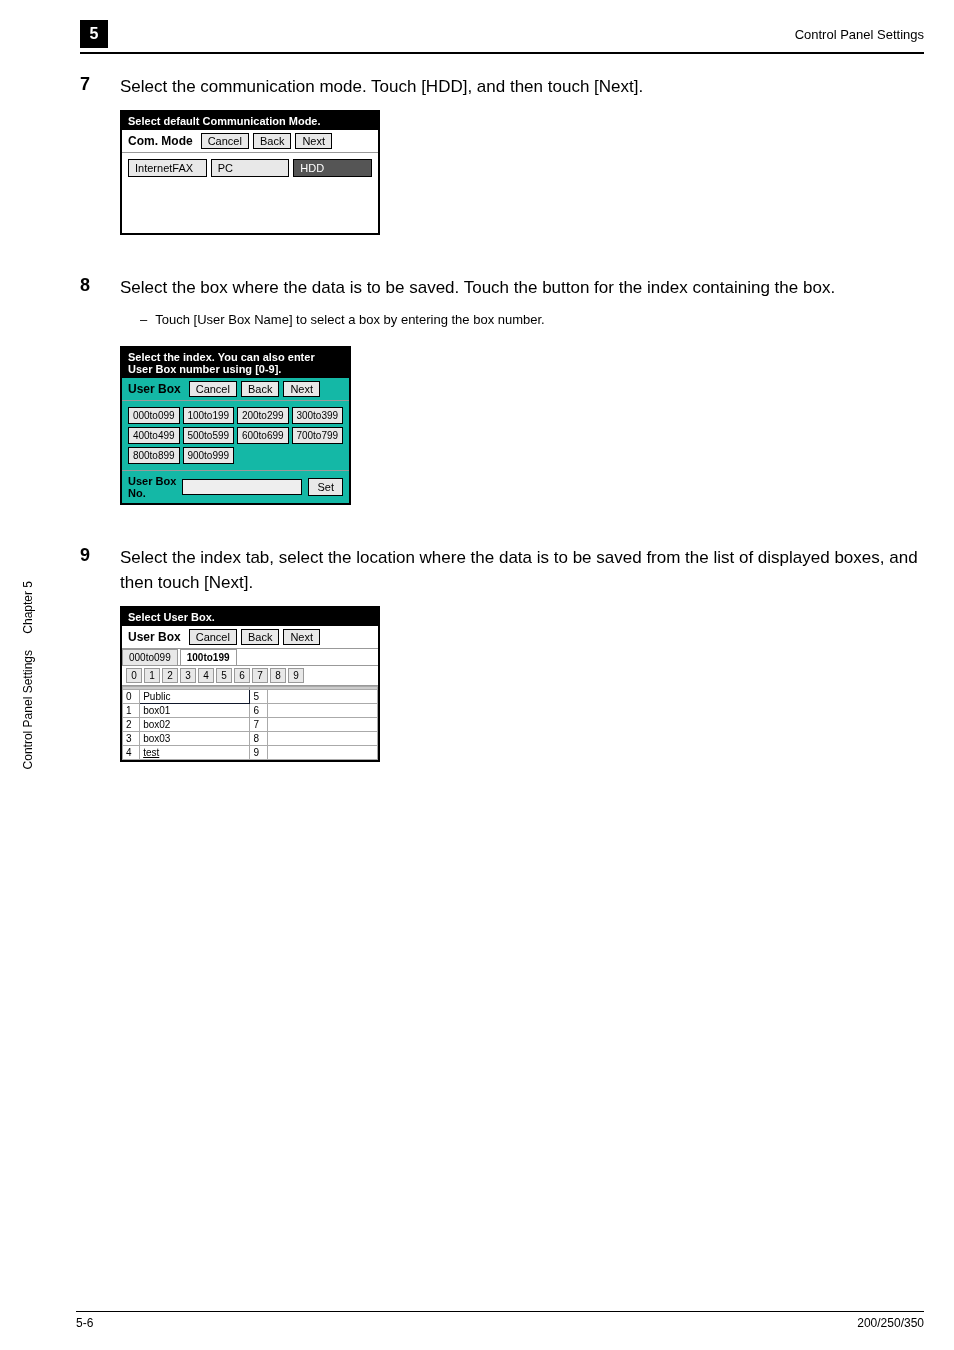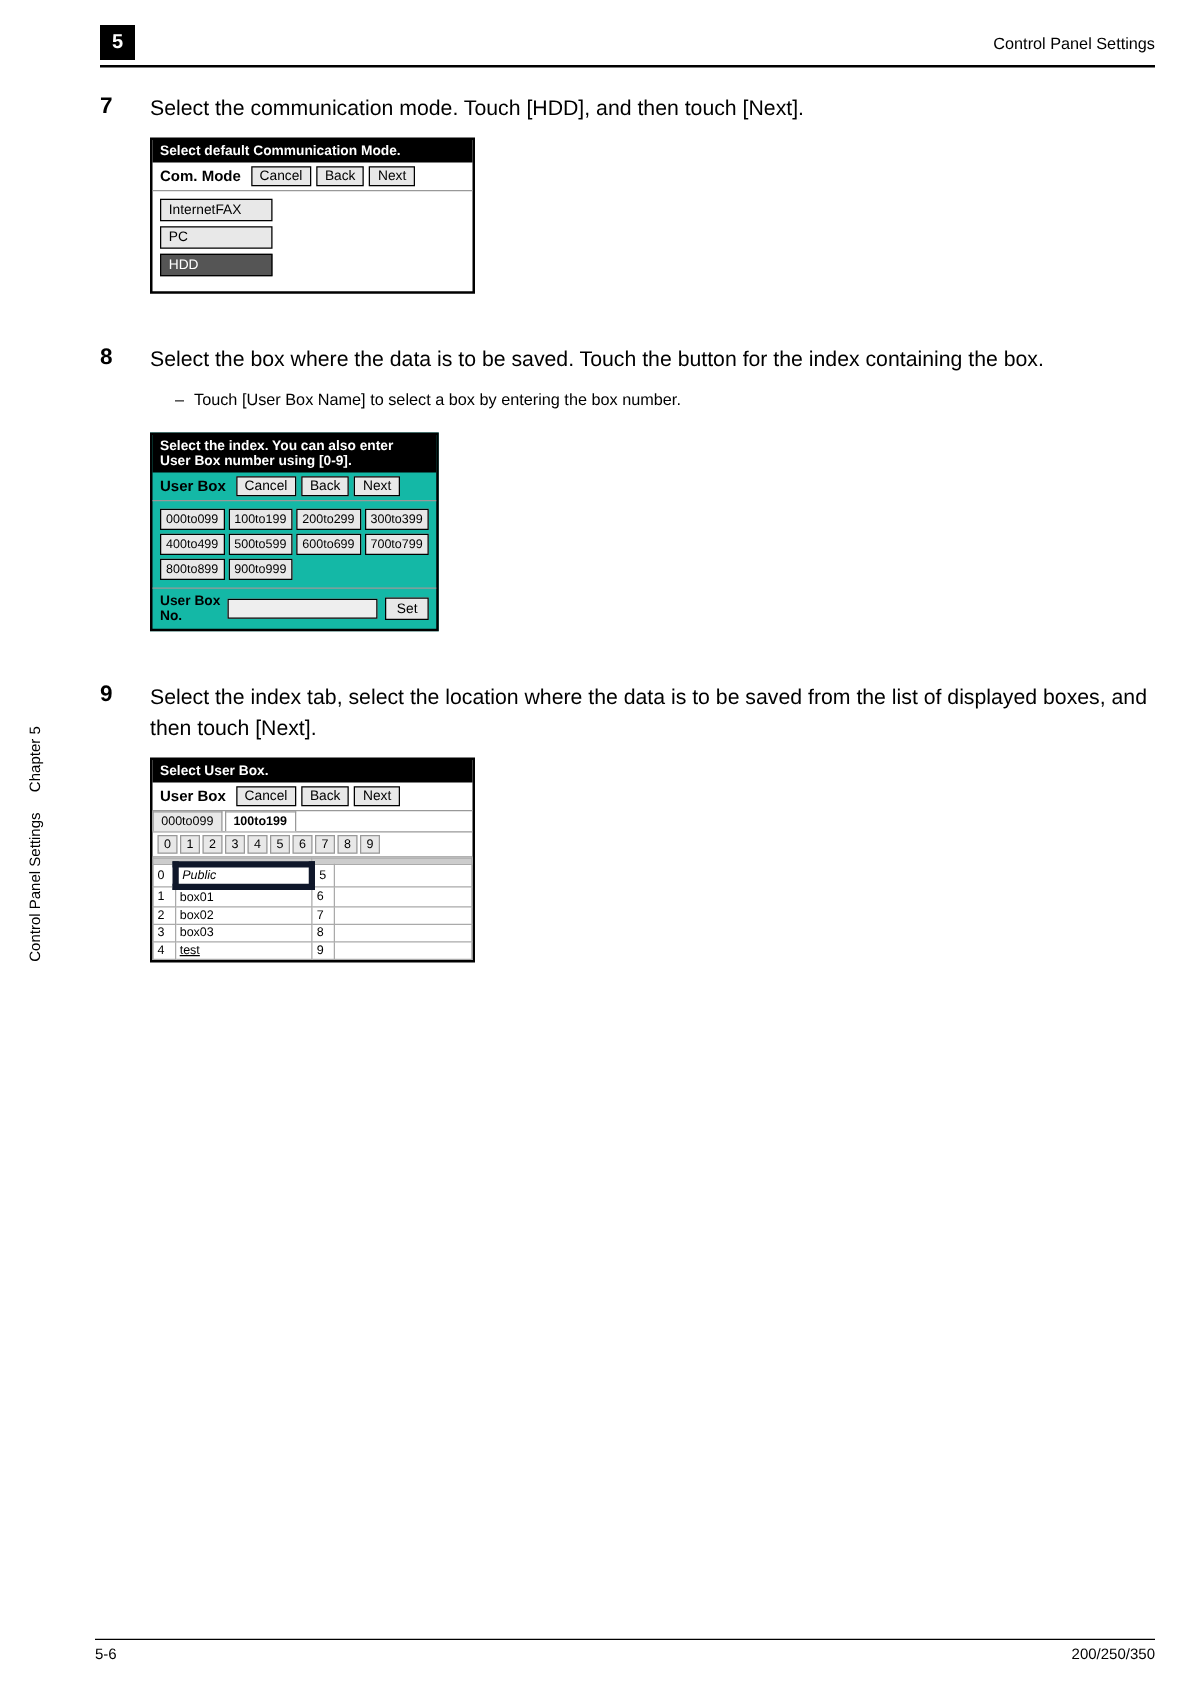--- a/index.html
+++ b/index.html
@@ -121,21 +121,21 @@
       font-size: 11px;
       padding: 1px 6px;
       cursor: pointer;
     }
     .dialog-body {
       padding: 6px;
       min-height: 80px;
     }
     .dialog-body-items {
       display: flex;
-      flex-direction: column;
+      flex-direction: row;
       gap: 4px;
     }
     .mode-btn {
       border: 1px solid #000;
       background: #e8e8e8;
       font-size: 11px;
       padding: 2px 6px;
       display: inline-block;
       width: 90px;
     }
@@ -396,21 +396,21 @@
         <table class="box-table">
           <thead>
             <tr>
               <th colspan="2"></th>
               <th colspan="2"></th>
             </tr>
           </thead>
           <tbody id="box-table-body">
           <tr>
       <td style="width:14px;border:1px solid #aaa;padding:1px 3px;font-size:10px;">0</td>
-      <td style="border:5px solid #0f172a;padding:1px 3px;font-size:10px;width:90px;font-style:italic;">Public</td>
+      <td style="border:1px solid #0f172a;padding:1px 3px;font-size:10px;width:90px;">Public</td>
       <td style="width:14px;border:1px solid #aaa;padding:1px 3px;font-size:10px;">5</td>
       <td style="border:1px solid #aaa;padding:1px 3px;font-size:10px;width:90px;"></td>
     </tr>
               <tr>
       <td style="width:14px;border:1px solid #aaa;padding:1px 3px;font-size:10px;">1</td>
       <td style="border:1px solid #aaa;padding:1px 3px;font-size:10px;width:90px;">box01</td>
       <td style="width:14px;border:1px solid #aaa;padding:1px 3px;font-size:10px;">6</td>
       <td style="border:1px solid #aaa;padding:1px 3px;font-size:10px;width:90px;"></td>
     </tr>
               <tr>

